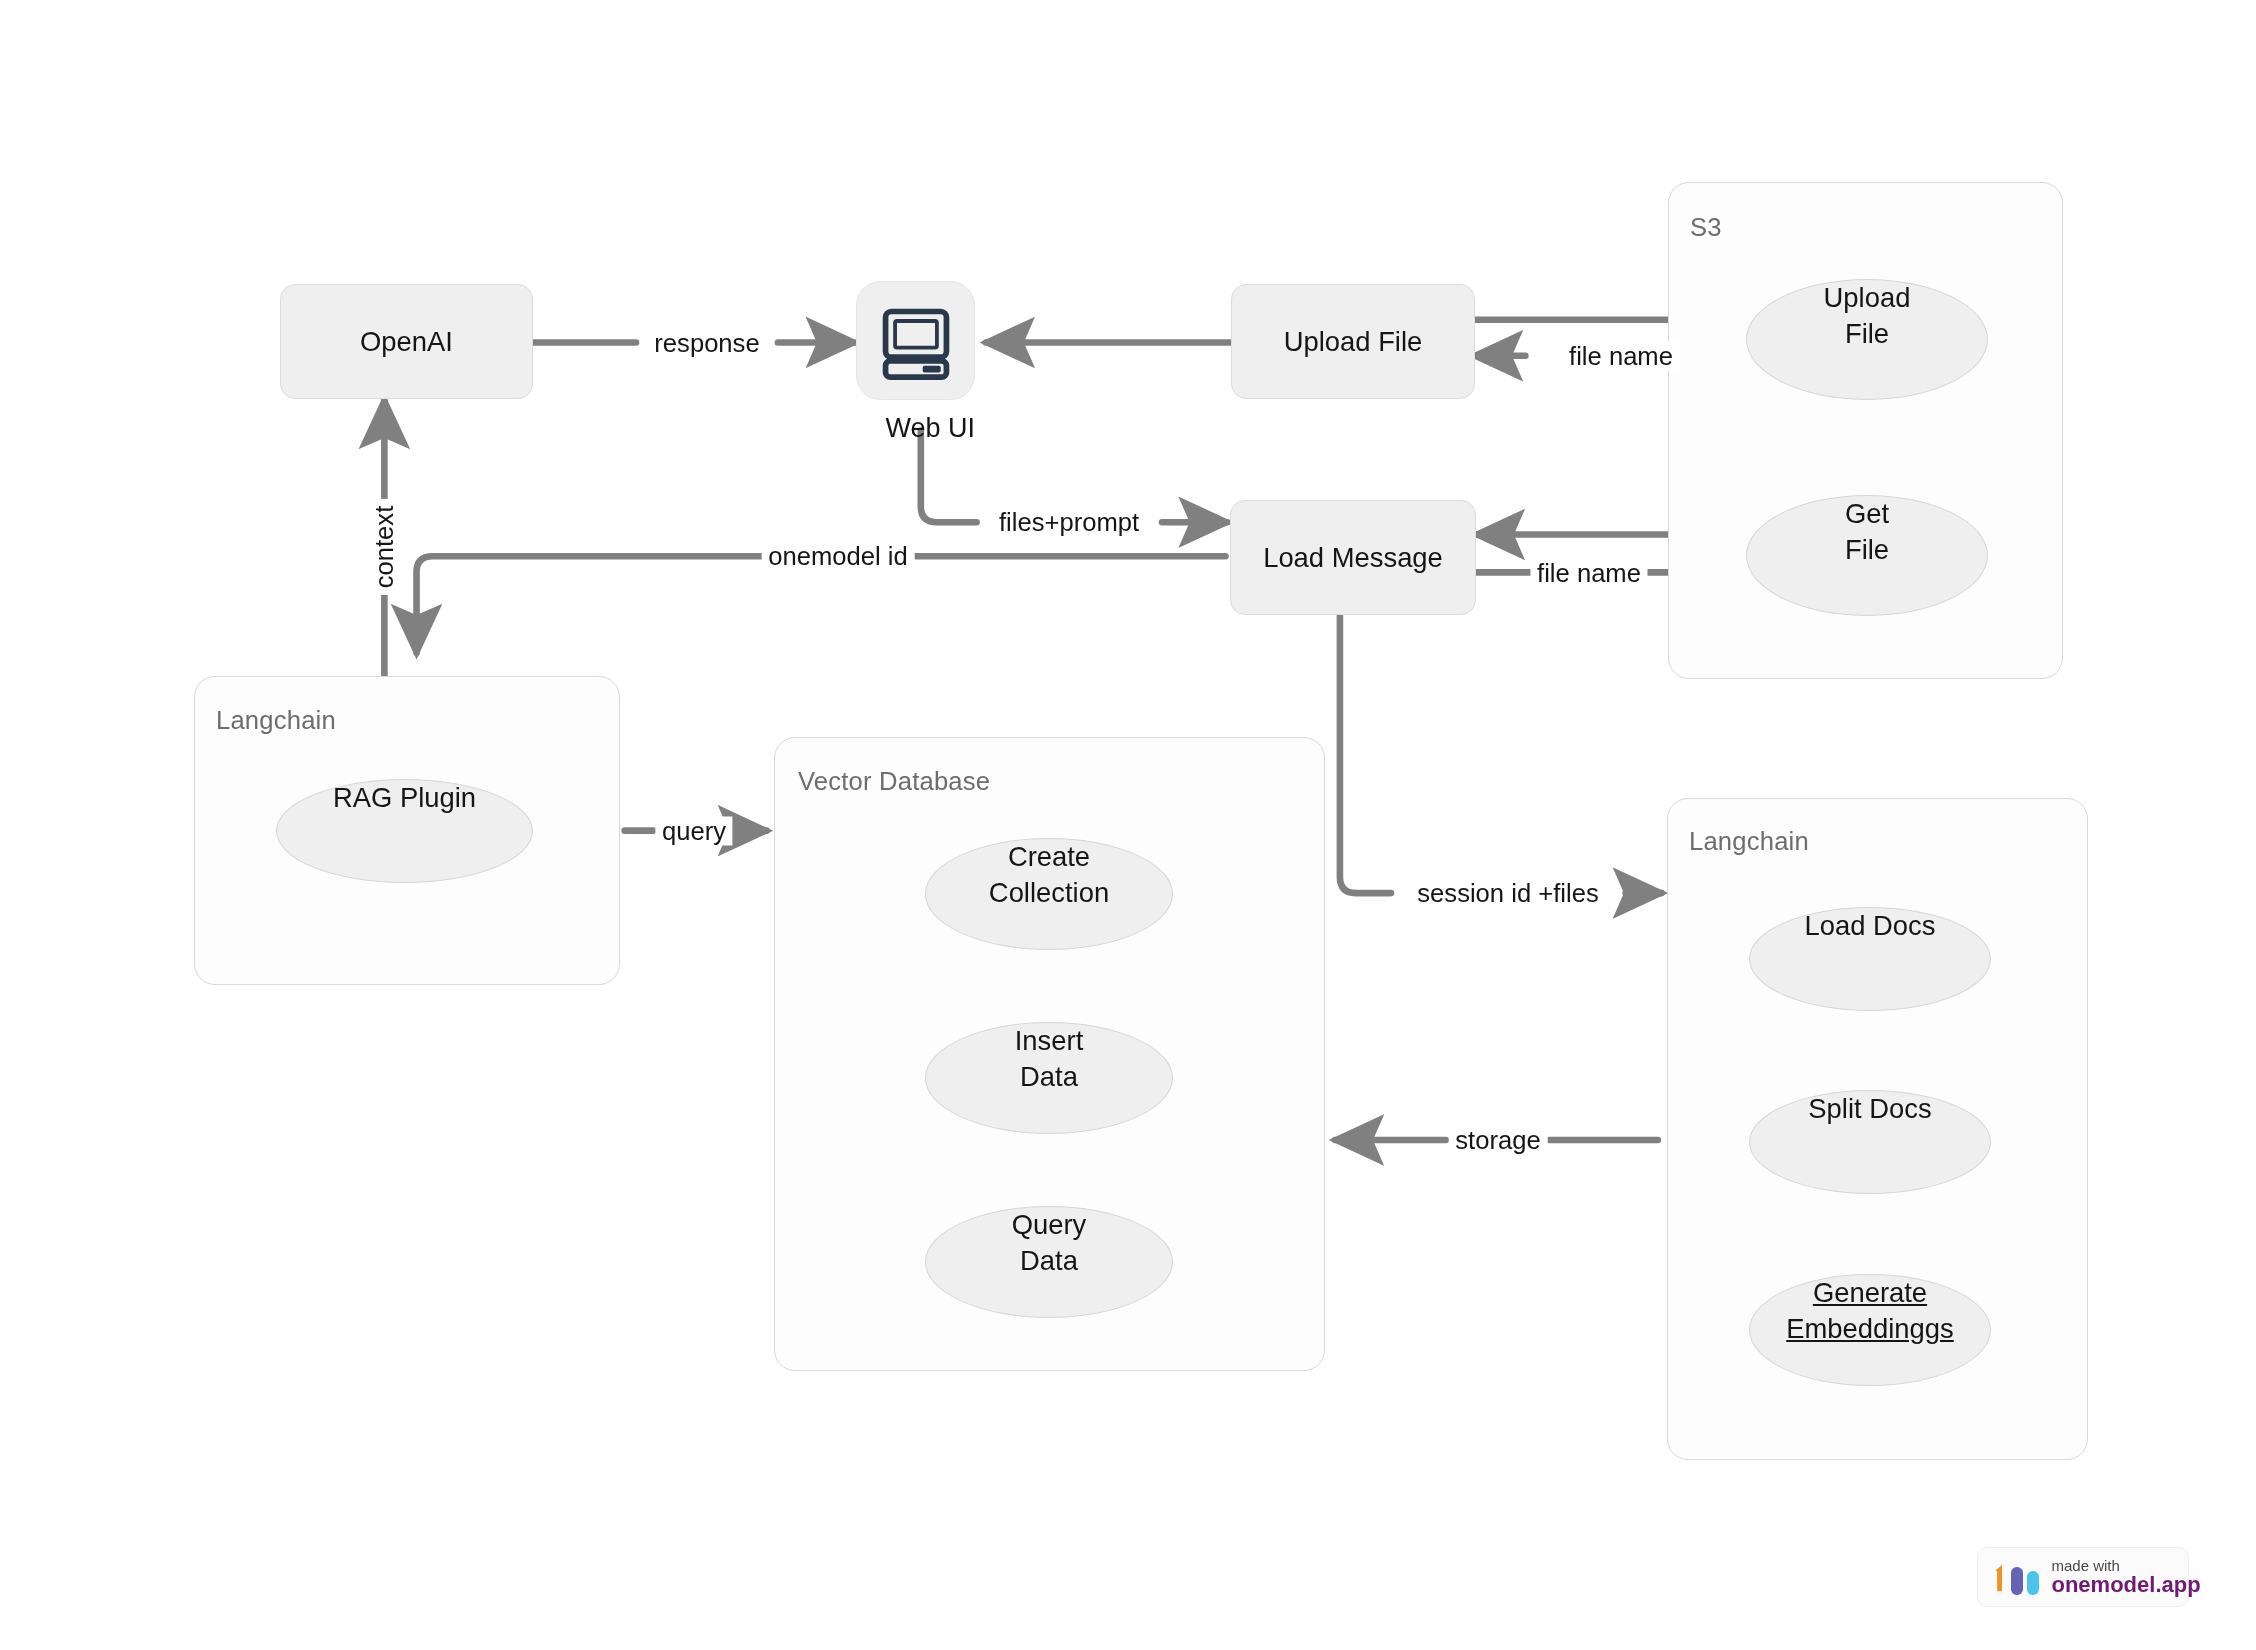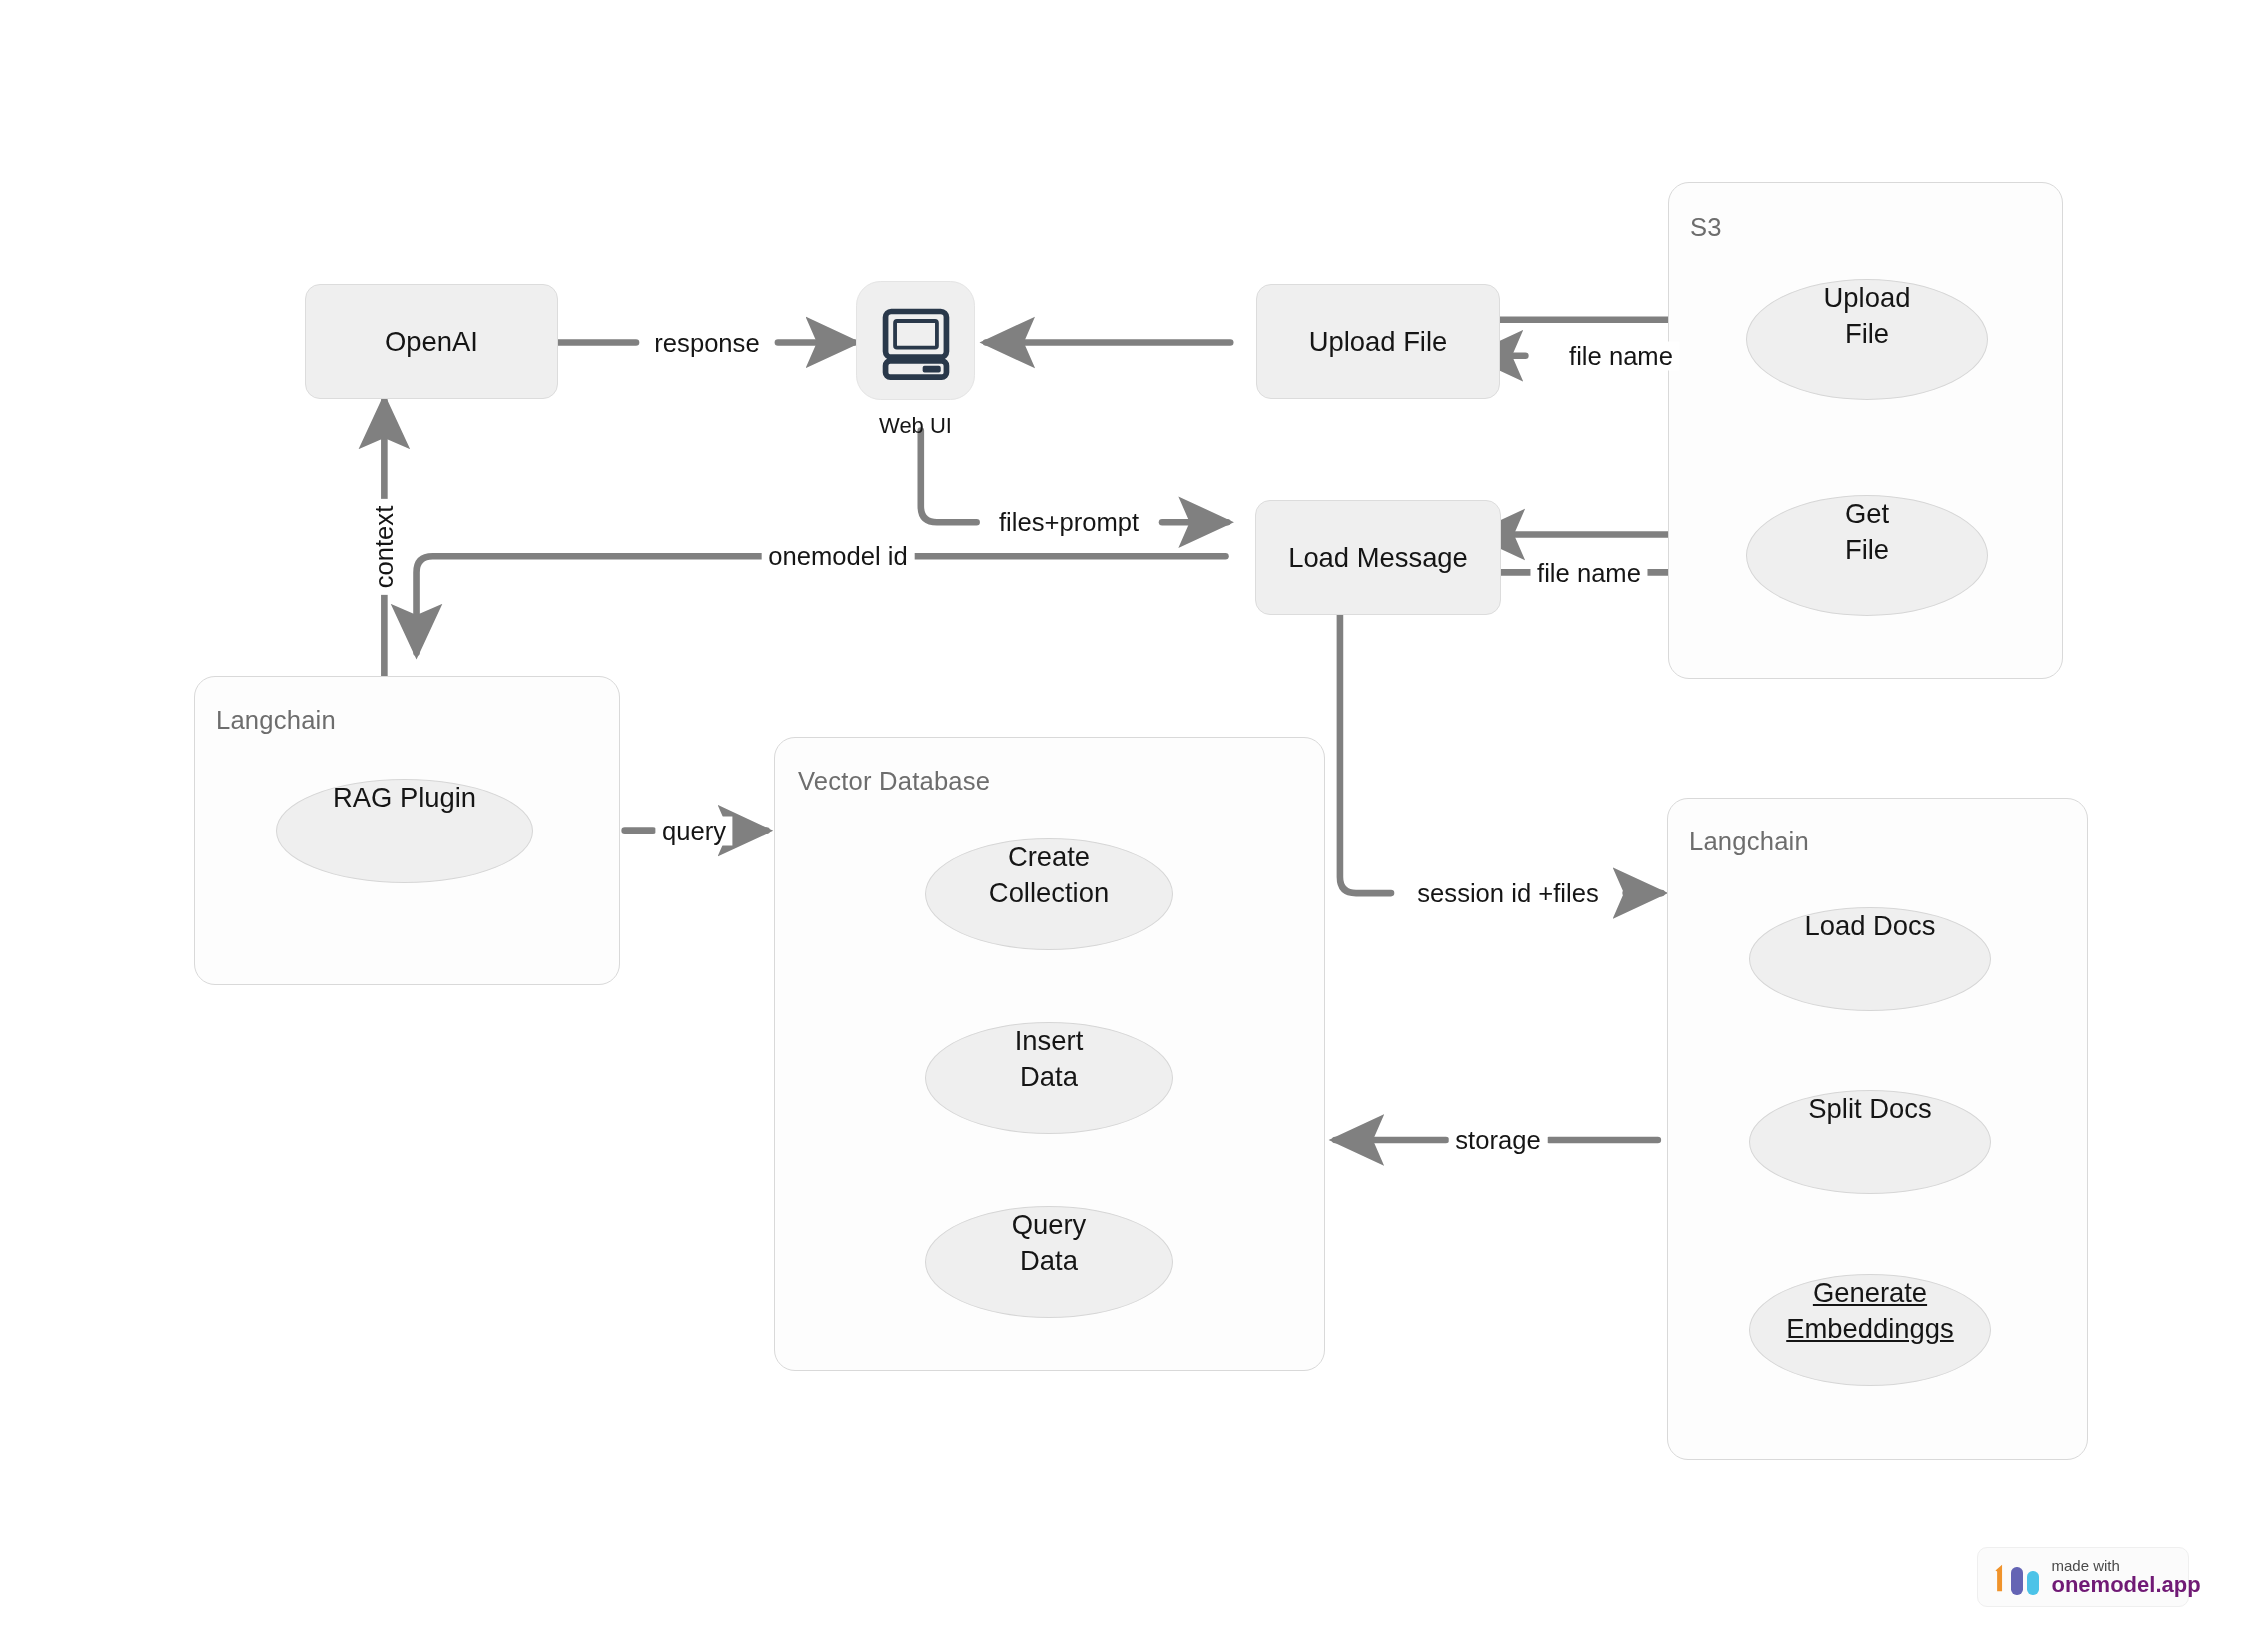--- a/index.html
+++ b/index.html
@@ -8,31 +8,31 @@
   #canvas{position:absolute;inset:0;width:2256px;height:1650px;}
   svg.layer{position:absolute;left:0;top:0;width:2256px;height:1650px;overflow:visible;}
 
   
   .group{position:absolute;background:#fdfdfd;border:1.9px solid #d9d9d9;border-radius:21px;box-sizing:border-box;}
   .group-title{position:absolute;color:#6d6d6d;font-size:25.6px;letter-spacing:0.2px;white-space:nowrap;}
 
   
   .node-box{position:absolute;background:#efefef;border:1.9px solid #dcdcdc;border-radius:15px;
             box-sizing:border-box;display:flex;align-items:center;justify-content:center;
-            color:#151515;font-size:27.4px;text-align:center;margin-left:25px;}
+            color:#151515;font-size:27.4px;text-align:center;}
 
   
   .node-ellipse{position:absolute;background:#efefef;border:1.9px solid #d6d6d6;border-radius:50%;
             box-sizing:border-box;display:flex;justify-content:center;
             color:#151515;font-size:27.4px;text-align:center;line-height:1.32;}
 
   
   .icon-node{position:absolute;background:#efefef;border:1.9px solid #e4e4e4;border-radius:24.6px;
              box-sizing:border-box;display:flex;align-items:center;justify-content:center;}
-  .icon-caption{position:absolute;color:#151515;font-size:22px;white-space:nowrap;text-align:center;}
+  .icon-caption{position:absolute;color:#151515;font-size:27px;white-space:nowrap;text-align:right;}
 
   
   .edge-label{position:absolute;color:#151515;font-size:25.6px;white-space:nowrap;
               background:#ffffff;padding:0 6.6px;transform:translate(-50%,-50%);}
   .edge-label.vertical{transform:translate(-50%,-50%) rotate(-90deg);}
 
   
   .watermark{position:absolute;left:1977px;top:1547px;width:212px;height:60px;
              background:#fbfbfb;border:1.9px solid #efefef;border-radius:10px;
              display:flex;align-items:center;box-sizing:border-box;padding:0 15px;gap:12.3px;}

